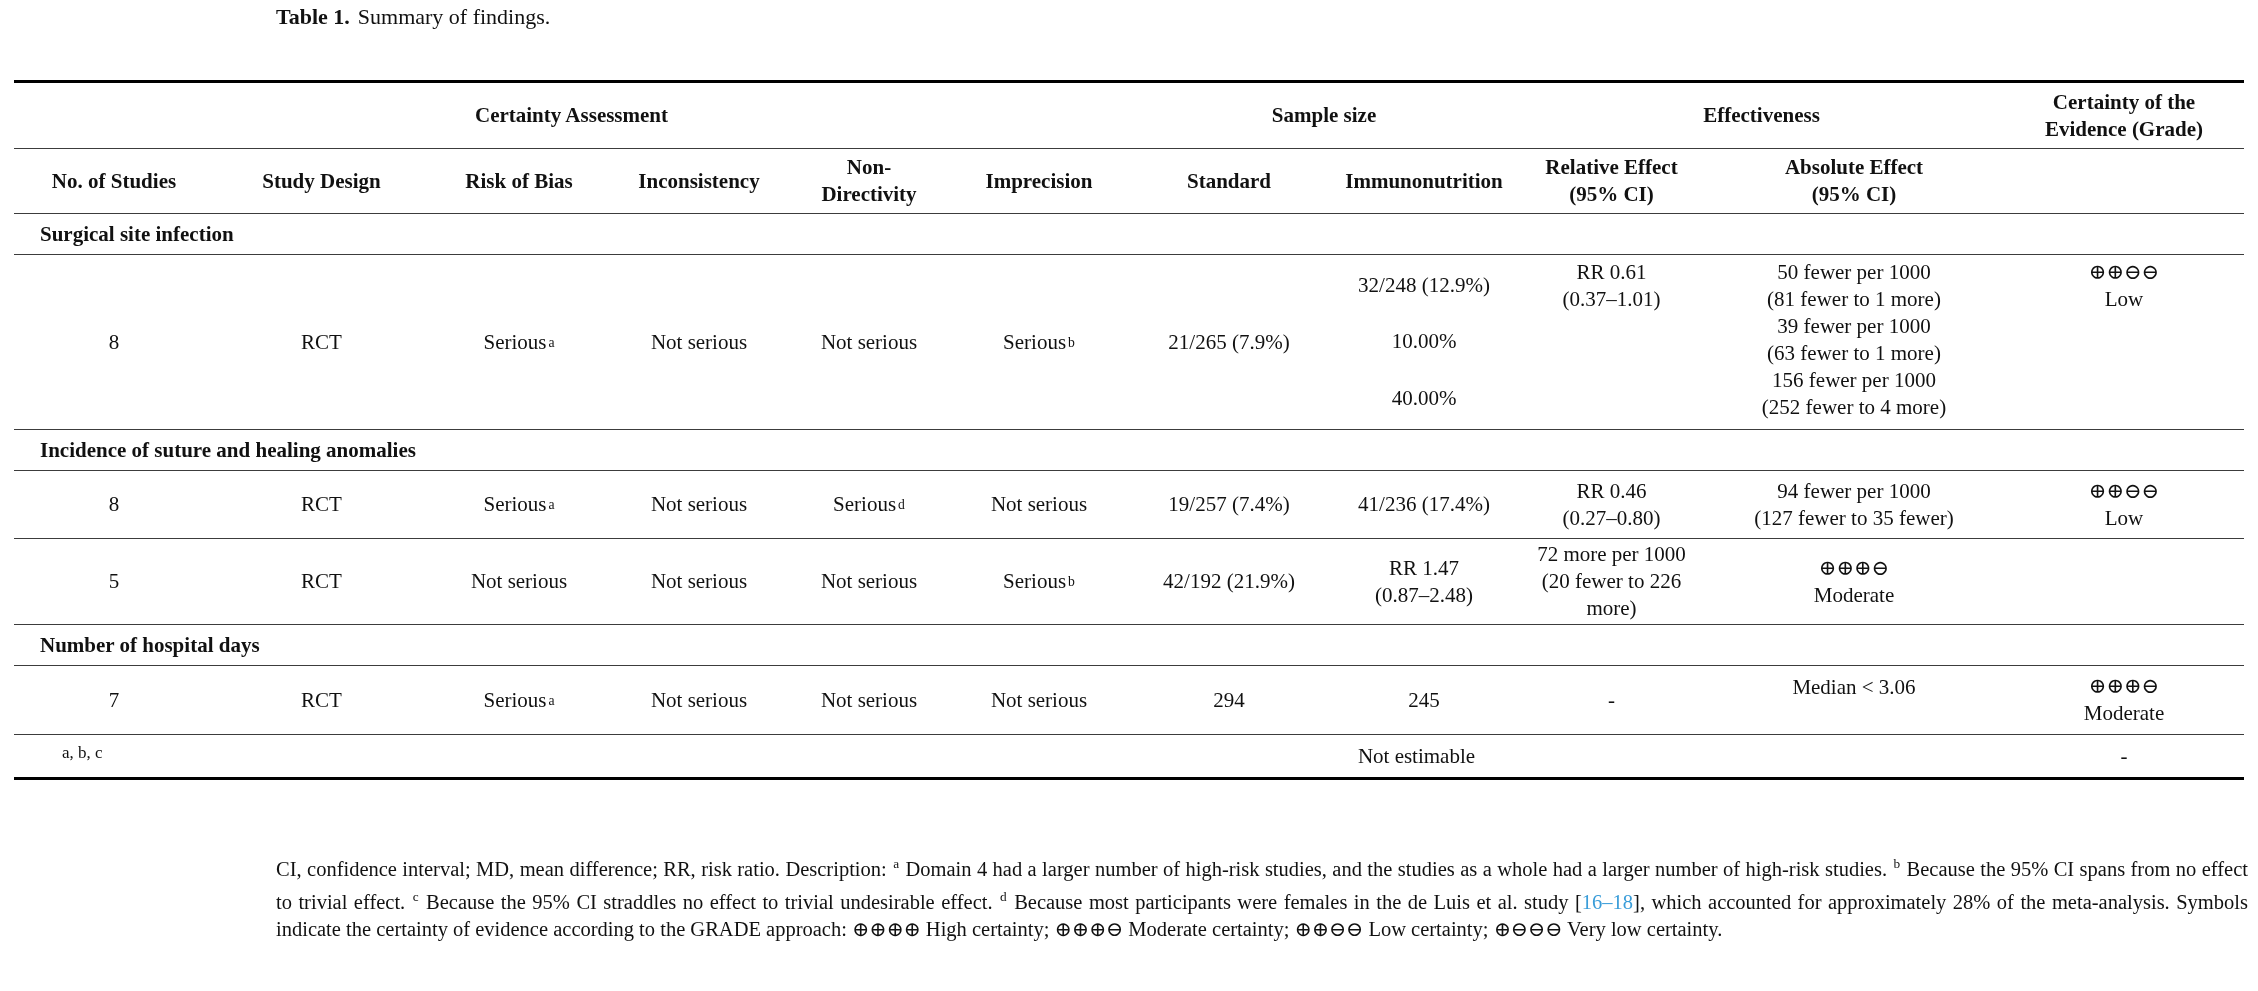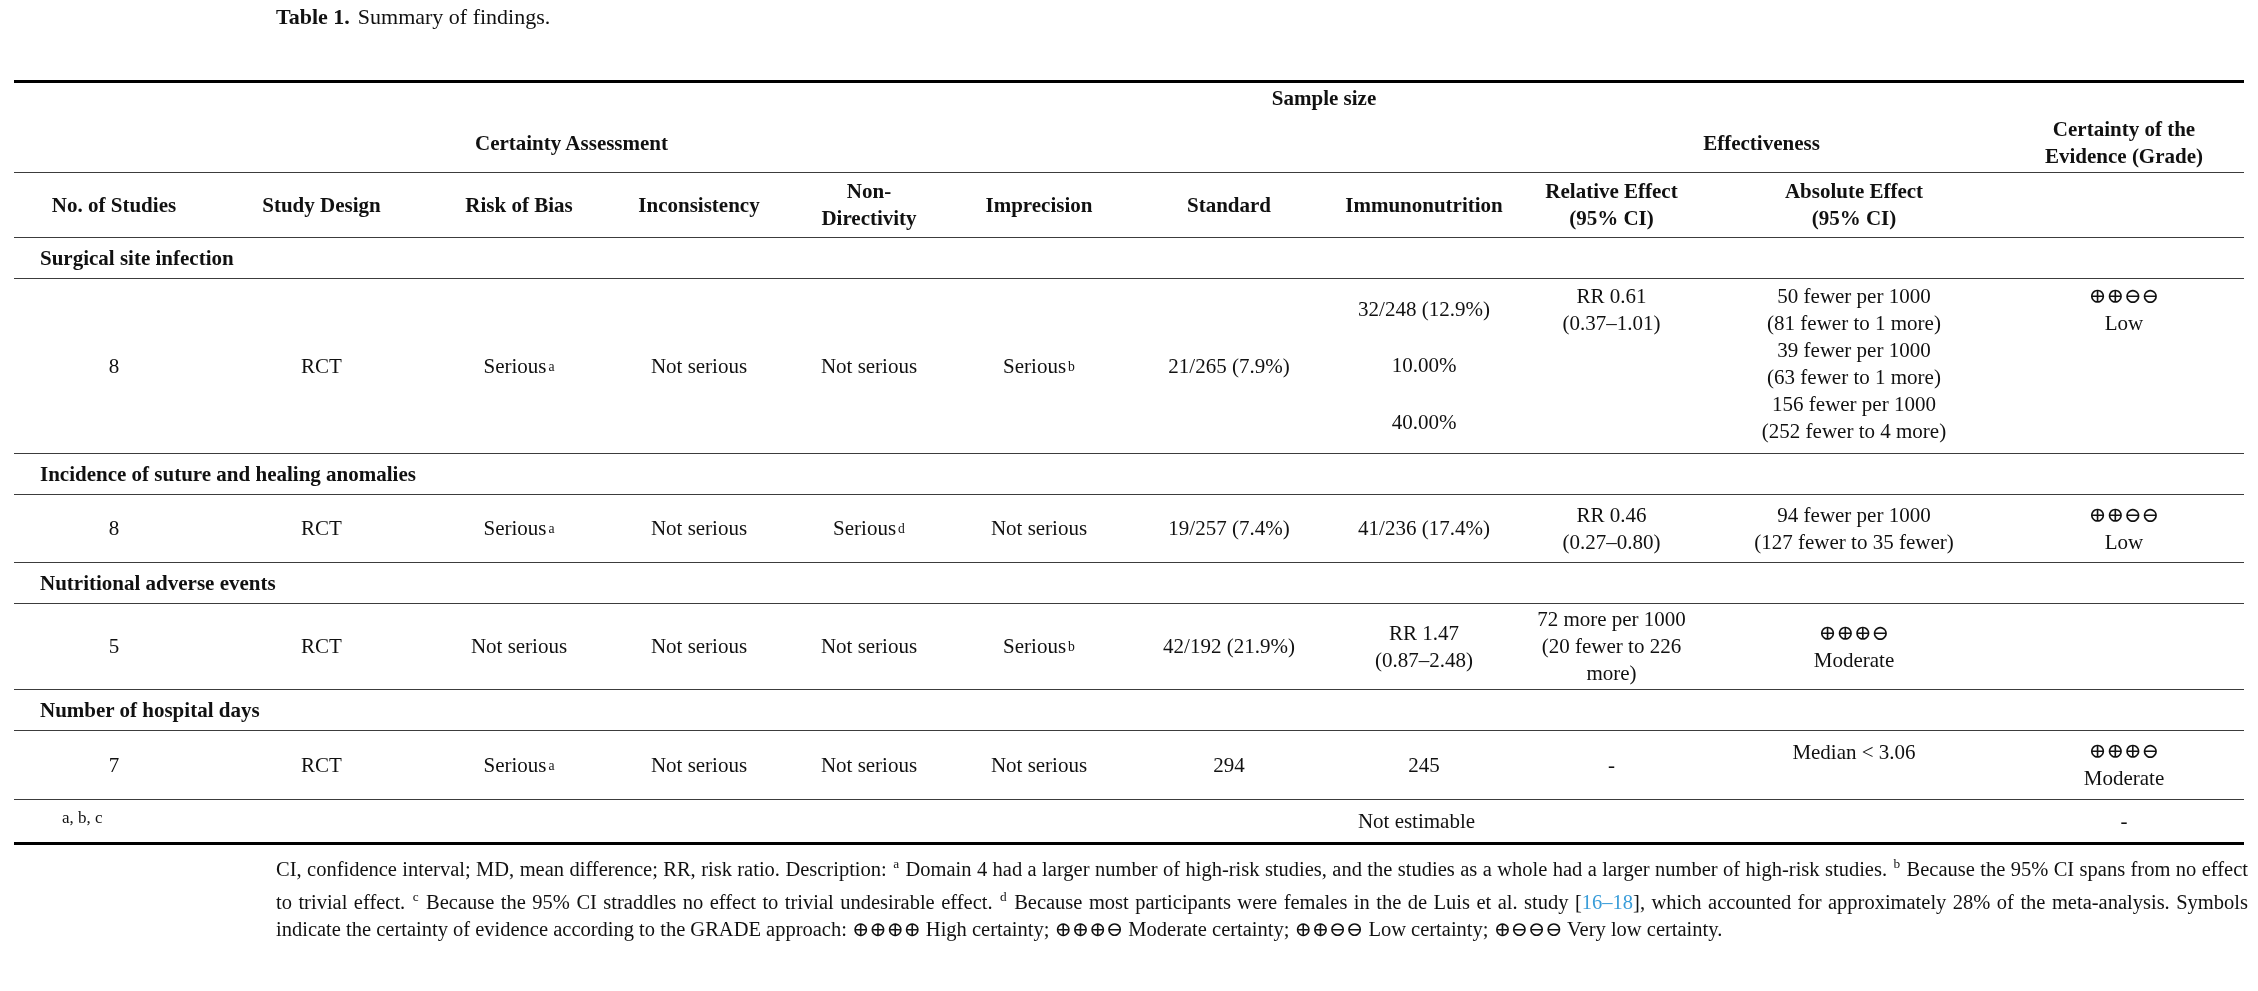--- a/index.html
+++ b/index.html
@@ -86,22 +86,22 @@
 
 <div class="page">
 
   <div class="caption">
     <span class="cap-label">Table 1.</span><span class="cap-text">Summary of findings.</span>
   </div>
 
   <div class="tbl">
 
     <div class="grid-row row-group">
+      <div class="cell gh-span6">Certainty Assessment</div>
       <div class="cell gh-span2a">Sample size</div>
-      <div class="cell gh-span6">Certainty Assessment</div>
       <div class="cell gh-span2b">Effectiveness</div>
       <div class="cell gh-last">Certainty of the
 Evidence (Grade)</div>
     </div>
 
     <div class="grid-row row-colhdr">
       <div class="cell">No. of Studies</div>
       <div class="cell">Study Design</div>
       <div class="cell">Risk of Bias</div>
       <div class="cell">Inconsistency</div>
@@ -164,23 +164,20 @@
       <div class="cell">RR 0.46
 (0.27–0.80)</div>
       <div class="cell">94 fewer per 1000
 (127 fewer to 35 fewer)</div>
       <div class="cell cert-cell">
         <div>⊕⊕⊖⊖</div>
         <div>Low</div>
       </div>
     </div>
 
-    <div class="grid-row row-section">
-      <div class="cell">Nutritional adverse events</div>
-    </div>
     <div class="grid-row row-data">
       <div class="cell">5</div>
       <div class="cell">RCT</div>
       <div class="cell">Not serious</div>
       <div class="cell">Not serious</div>
       <div class="cell">Not serious</div>
       <div class="cell"><span>Serious</span><sup>b</sup></div>
       <div class="cell">42/192 (21.9%)</div>
       <div class="cell">RR 1.47
 (0.87–2.48)</div>

